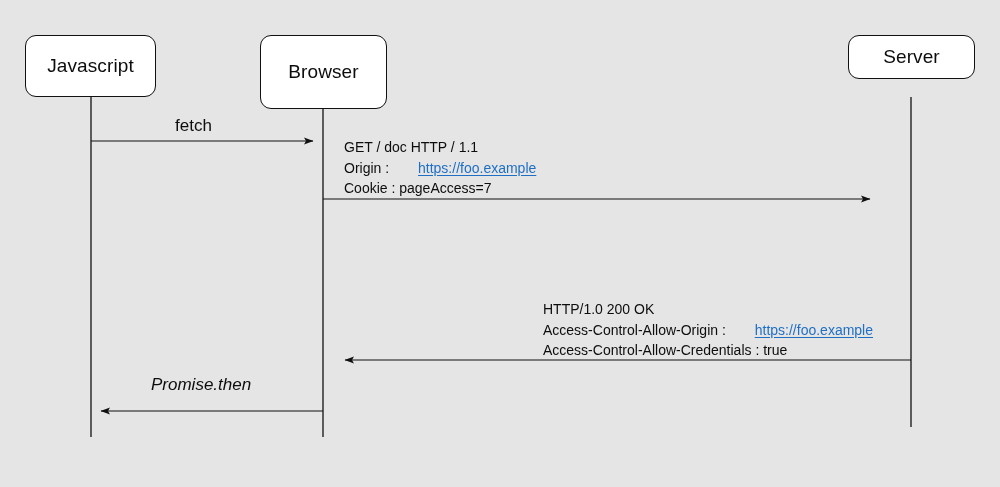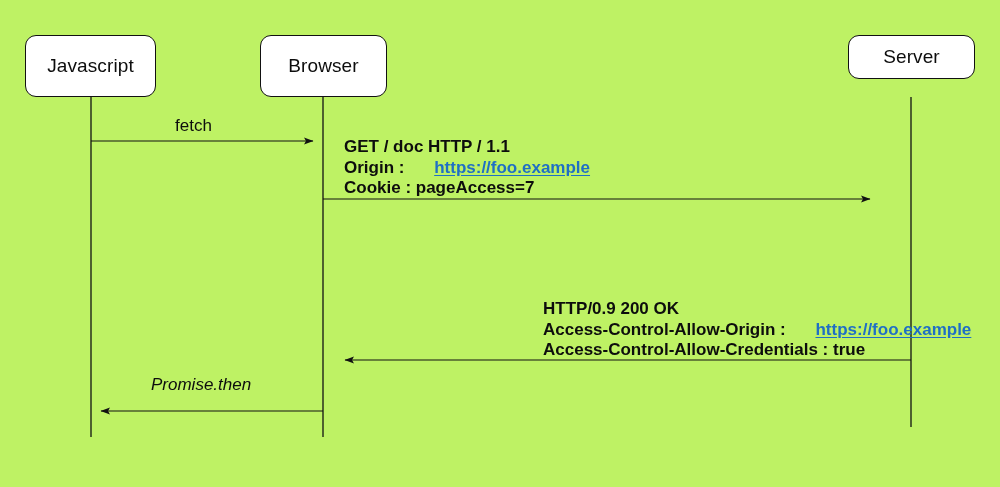--- a/index.html
+++ b/index.html
@@ -4,21 +4,21 @@
 <style>
   html, body {
     margin: 0;
     padding: 0;
     background: #ffffff;
   }
   #canvas {
     position: relative;
     width: 1000px;
     height: 487px;
-    background: #bef264;
+    background: #e5e5e5;
     overflow: hidden;
     font-family: "Liberation Sans", sans-serif;
   }
   svg.diagram {
     position: absolute;
     top: 0;
     left: 0;
     width: 1000px;
     height: 487px;
   }
@@ -39,25 +39,24 @@
     white-space: nowrap;
   }
   .msg-label {
     position: absolute;
     font-size: 17px;
     color: #0d0d0d;
     white-space: nowrap;
   }
   .note-block {
     position: absolute;
-    font-size: 17px;
+    font-size: 14px;
     color: #0d0d0d;
     line-height: 20.5px;
     white-space: nowrap;
-    font-weight: bold;
   }
   .note-line {
     display: block;
   }
   .hyperlink {
     color: #1f6fc5;
     text-decoration: underline;
     text-underline-offset: 1.5px;
     margin-left: 25px;
   }
@@ -87,41 +86,41 @@
 
     <line x1="911" y1="360" x2="345" y2="360" stroke="#111111" stroke-width="1.2" marker-end="url(#arrowLeft)"></line>
 
     <line x1="323" y1="411" x2="101" y2="411" stroke="#111111" stroke-width="1.2" marker-end="url(#arrowLeft)"></line>
   </svg>
 
   <div class="actor-box" style="left:25px; top:35px; width:131px; height:62px;">
     <span class="actor-label">Javascript</span>
   </div>
 
-  <div class="actor-box" style="left:260px; top:35px; width:127px; height:62px;">
+  <div class="actor-box" style="left:260px; top:35px; width:127px; height:74px;">
     <span class="actor-label">Browser</span>
   </div>
 
   <div class="actor-box" style="left:848px; top:35px; width:127px; height:44px;">
     <span class="actor-label">Server</span>
   </div>
 
   <div class="msg-label" style="left:175px; top:116px;">fetch</div>
 
   <div class="msg-label" style="left:151px; top:375px;font-style:italic;">Promise.then</div>
 
   <div class="note-block" style="left:344px; top:137px;">
     <span class="note-line">GET / doc HTTP / 1.1</span>
     <span class="note-line">
       <span>Origin : </span><a class="hyperlink" href="#">https://foo.example</a>
     </span>
     <span class="note-line">Cookie : pageAccess=7</span>
   </div>
 
   <div class="note-block" style="left:543px; top:299px;">
-    <span class="note-line">HTTP/0.9 200 OK</span>
+    <span class="note-line">HTTP/1.0 200 OK</span>
     <span class="note-line">
       <span>Access-Control-Allow-Origin : </span><a class="hyperlink" href="#">https://foo.example</a>
     </span>
     <span class="note-line">Access-Control-Allow-Credentials : true</span>
   </div>
 
 </div>
 
 </body></html>

